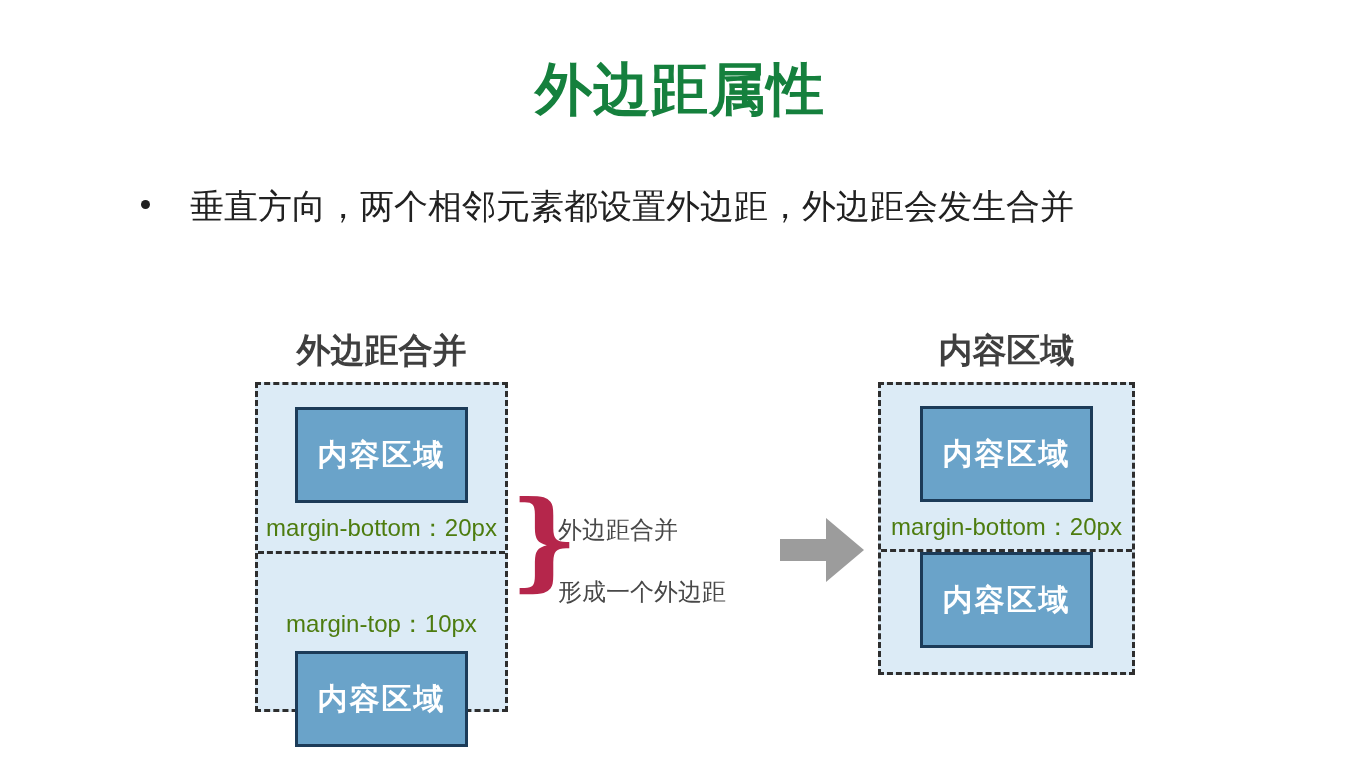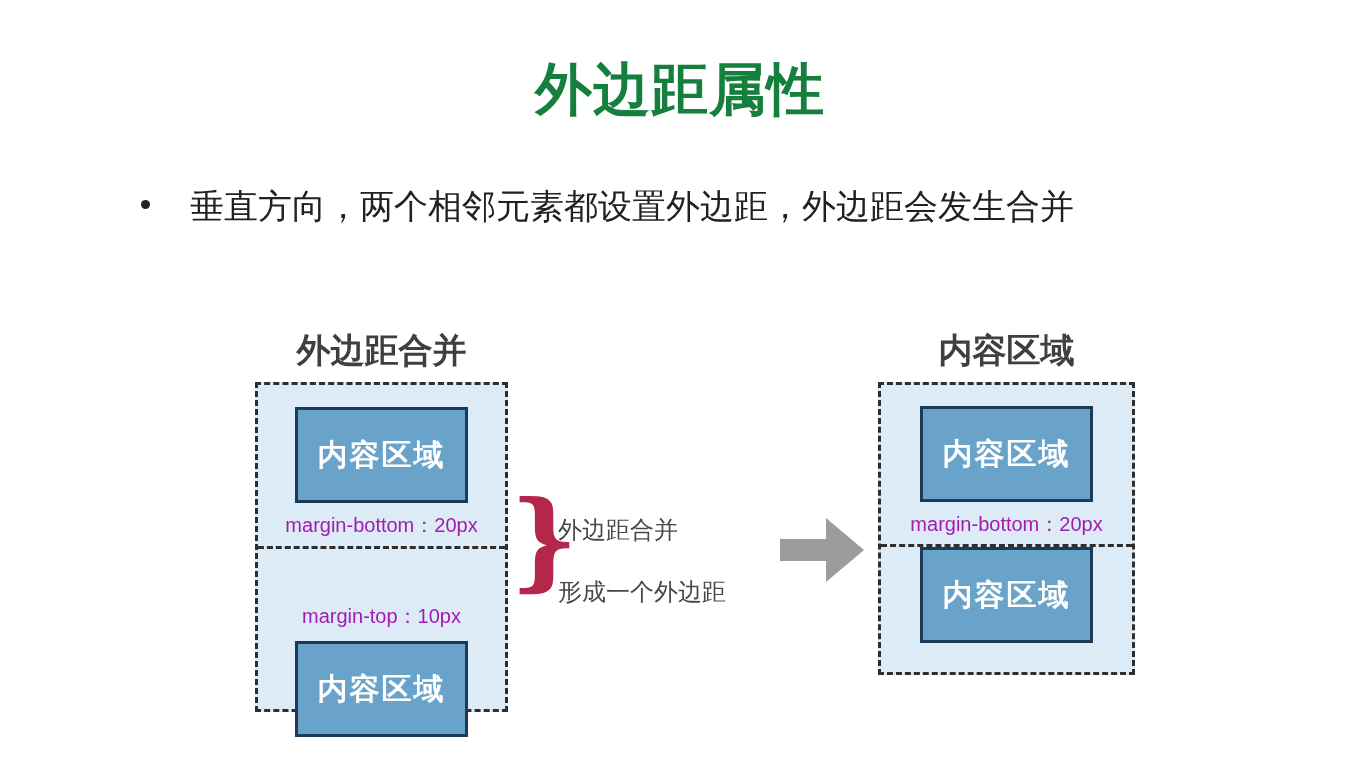--- a/index.html
+++ b/index.html
@@ -80,22 +80,22 @@
     font-weight: bold;
     font-size: 30px;
     letter-spacing: 2px;
     flex-shrink: 0;
   }
   .box-top-before { margin-top: 22px; }
   .box-top-after  { margin-top: 21px; }
   .box-bottom-before { margin-top: 5px; }
 
   .margin-label {
-    font-size: 20px;
-    color: #a21caf;
+    font-size: 24px;
+    color: #4d7c0f;
     text-align: center;
     flex-shrink: 0;
   }
   .label-mb-before { padding: 9px 0 7px 0; }
   .label-mt-before { padding: 6px 0 6px 0; margin-top: 48px; }
   .label-mb-after  { padding: 9px 0 6px 0; }
 
   .dashed-divider {
     align-self: stretch;
     height: 0;

